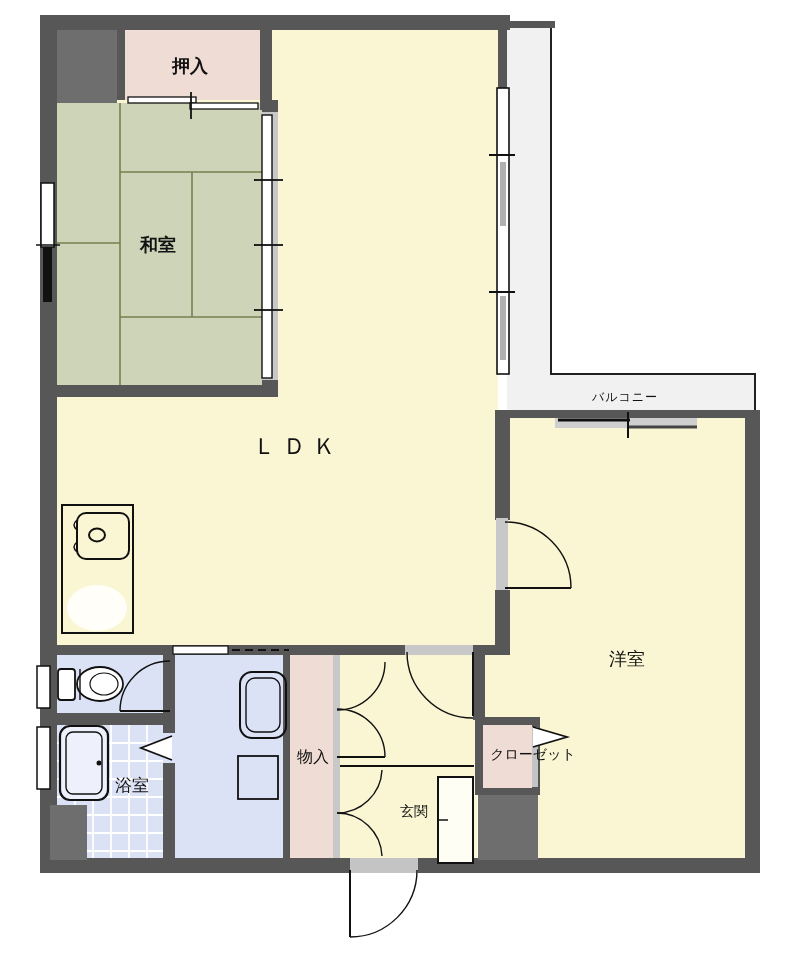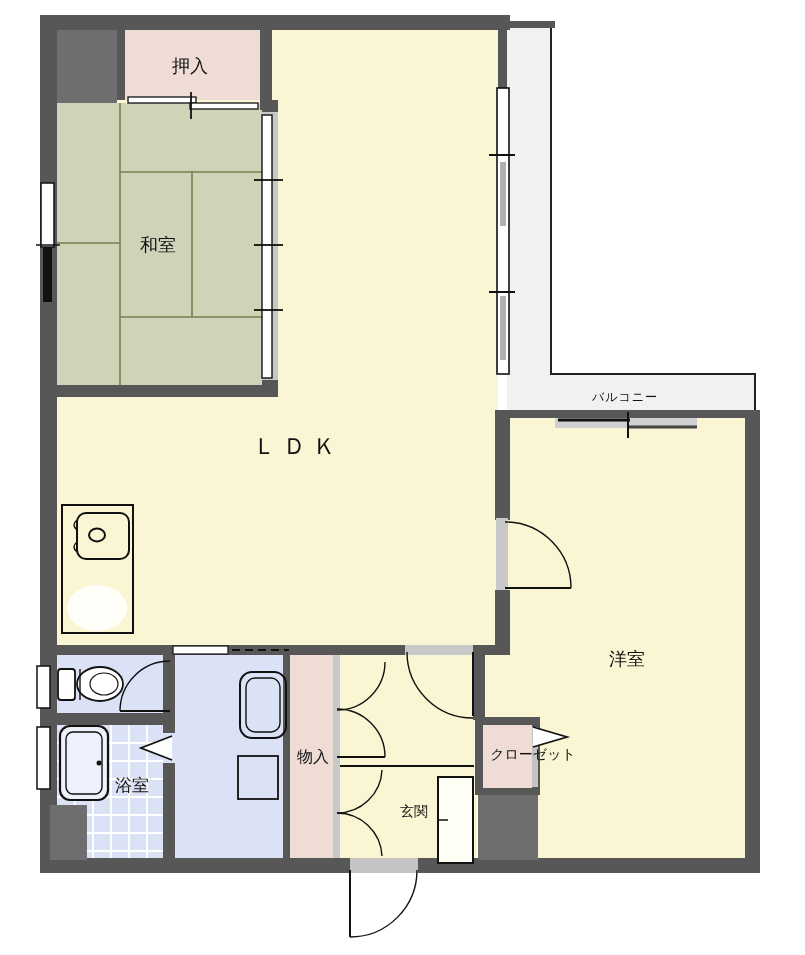--- a/index.html
+++ b/index.html
@@ -1,22 +1,22 @@
 <!DOCTYPE html>
 <html><head>
 <meta charset="utf-8">
 <style>
   html,body{margin:0;padding:0;background:#fff;}
   #stage{position:relative;width:805px;height:955px;background:#ffffff;overflow:hidden;
          font-family:"DejaVu Sans",sans-serif;}
   #plan-svg{position:absolute;left:0;top:0;}
   .room-label{position:absolute;transform:translate(-50%,-50%);color:#111;
               white-space:nowrap;font-family:"DejaVu Sans",sans-serif;}
-  .lbl-oshiire{left:190px;top:66px;font-size:18px;}
-  .lbl-washitsu{left:158px;top:245px;font-size:18px;}
+  .lbl-oshiire{left:190px;top:66px;font-size:18px;font-weight:bold;}
+  .lbl-washitsu{left:158px;top:245px;font-size:18px;font-weight:bold;}
   .lbl-ldk{left:298px;top:446px;font-size:23px;letter-spacing:7px;}
   .lbl-balcony{left:625px;top:397px;font-size:12px;letter-spacing:1px;text-align:center;}
   .lbl-yoshitsu{left:627px;top:640px;font-size:18px;margin-top:19px;}
   .lbl-bathroom{left:132px;top:785px;font-size:17px;font-family:Liberation Serif, serif;}
   .lbl-storage{left:313px;top:757px;font-size:16px;}
   .lbl-genkan{left:414px;top:812px;font-size:14px;}
   .lbl-closet{left:533px;top:755px;font-size:14px;}
   
 </style>
 </head>

